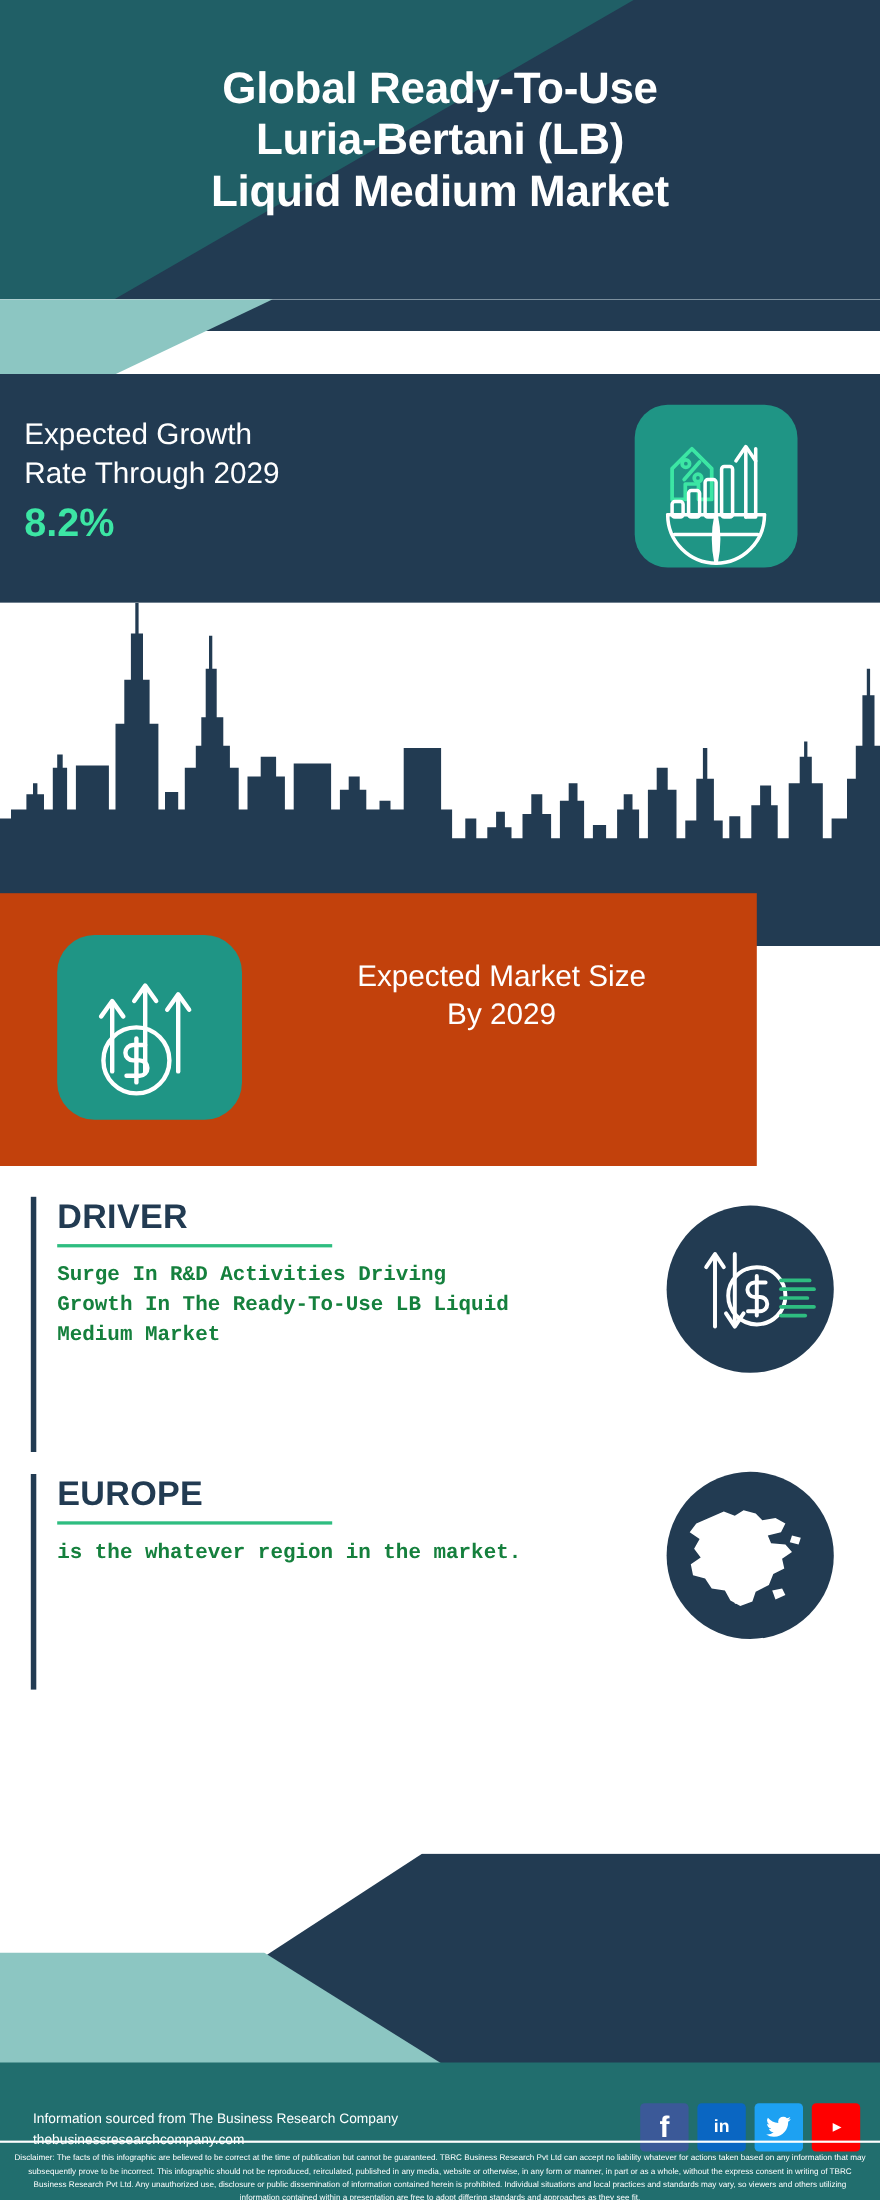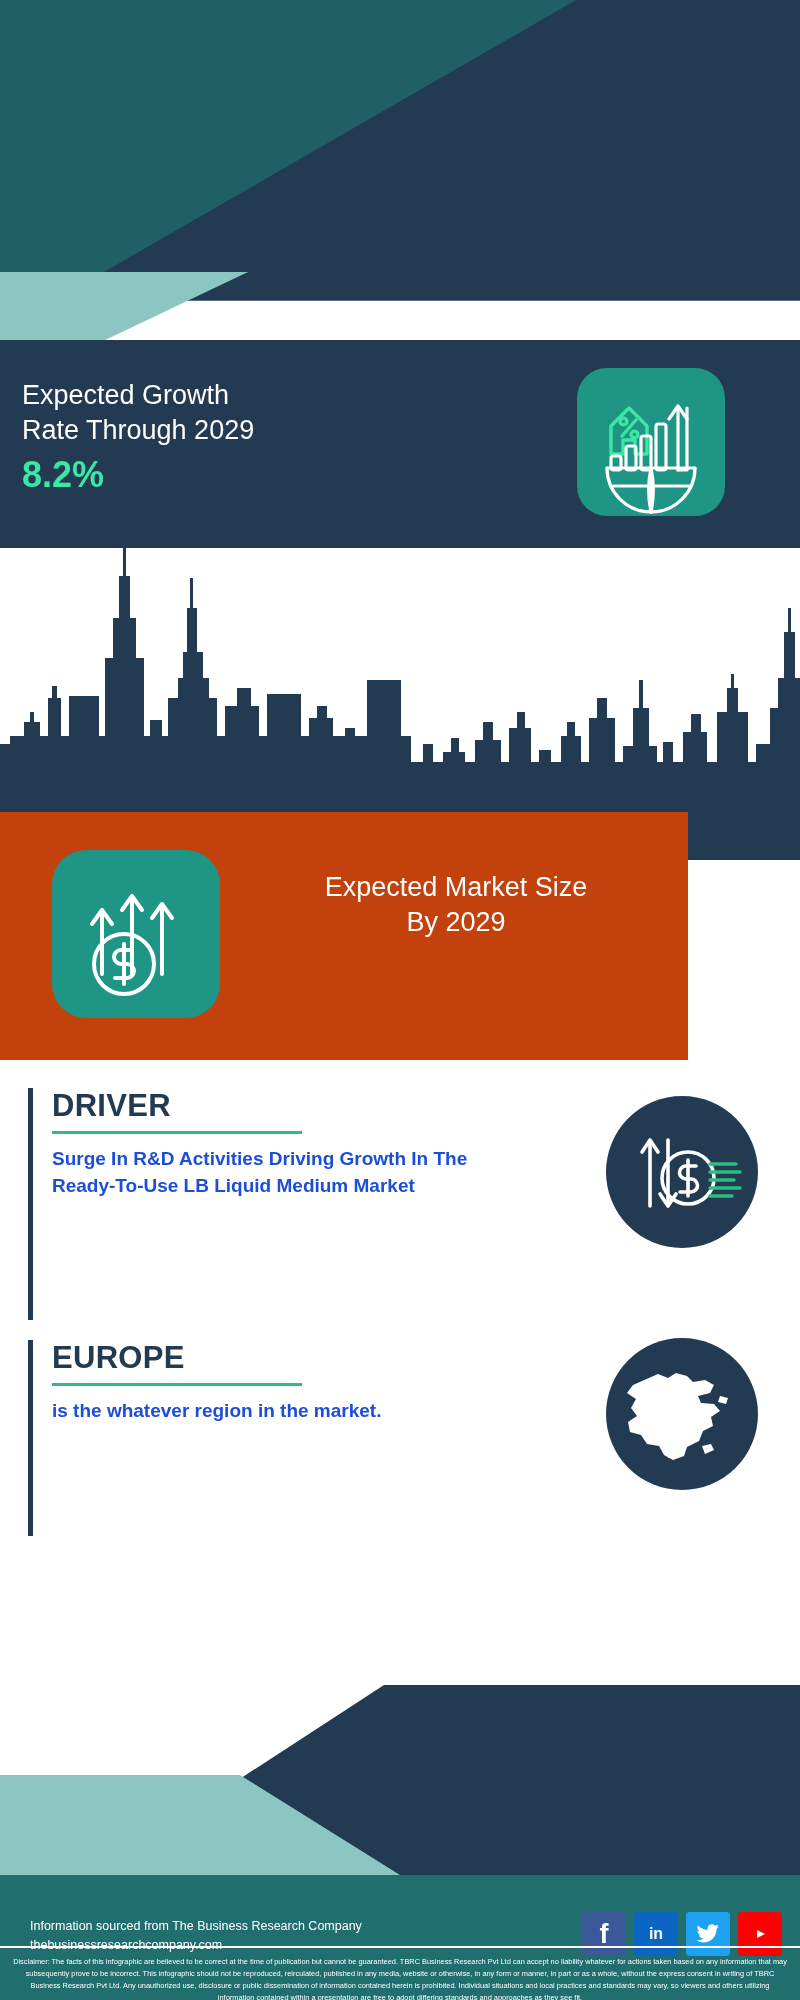--- a/index.html
+++ b/index.html
@@ -169,22 +169,23 @@
     line-height: 1.15;
   }
   .card-rule {
     height: 3px;
     background: #2ebd80;
     margin: 7px 0 12px 0;
   }
   .card-text {
     font-size: 19px;
     font-weight: bold;
-    color: #1d4ed8;
+    color: #15803d;
     line-height: 1.42;
+    font-family: Liberation Mono, monospace;
   }
   .card-circle {
     position: absolute;
     right: 14px;
     width: 152px; height: 152px;
     border-radius: 50%;
     background: #223b52;
   }
 
   
@@ -266,20 +267,25 @@
   .icon-svg { display: block; }
 </style>
 </head>
 <body>
 
 <div id="page">
 
   <div class="header">
     <div class="header-teal"></div>
     <div class="header-navy-diag"></div>
+  </div>
+  <div class="header-title">
+    <div>Global Ready-To-Use</div>
+    <div>Luria-Bertani (LB)</div>
+    <div>Liquid Medium Market</div>
   </div>
   <div class="header-wedge">
     <div class="wedge-navy"></div>
     <div class="wedge-light"></div>
   </div>
 
   <div class="growth">
     <div class="growth-text">
       <div class="growth-label">Expected Growth</div>
       <div class="growth-label">Rate Through 2029</div>

